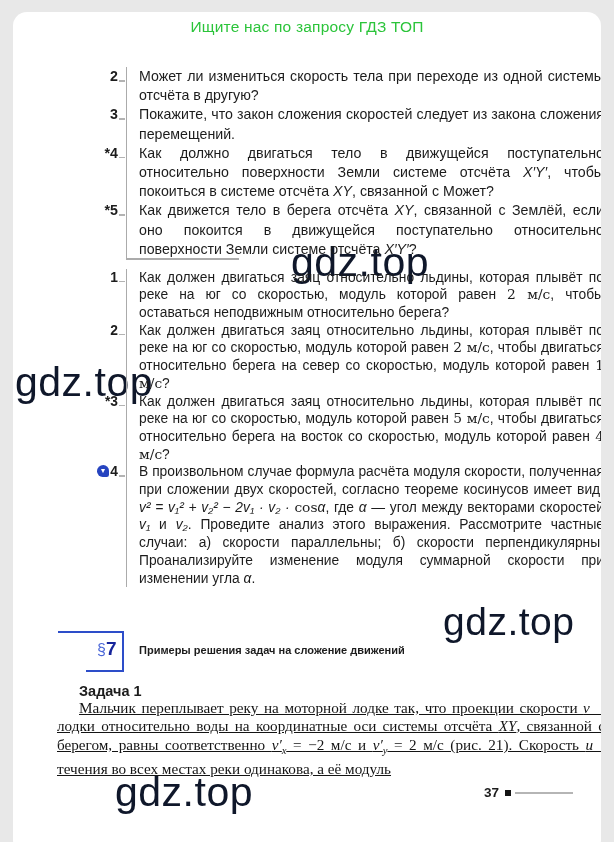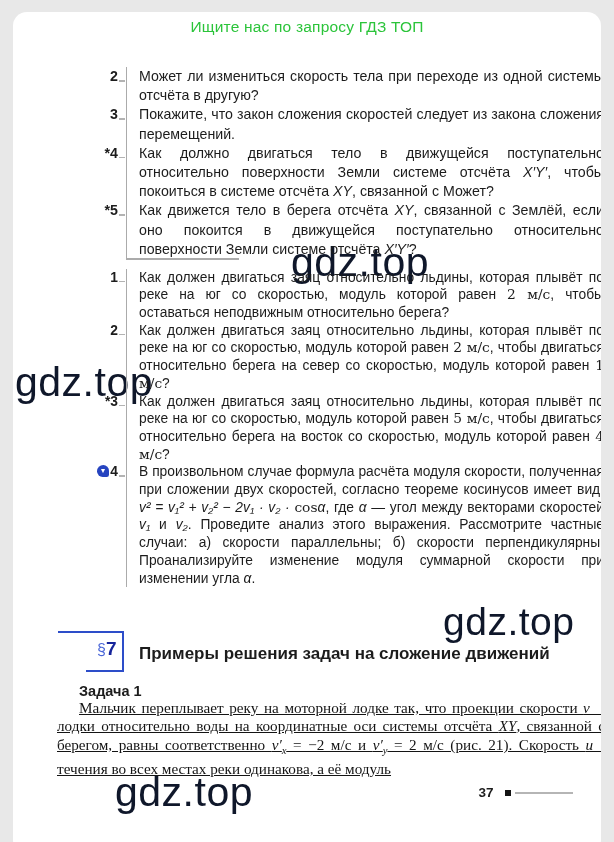--- a/index.html
+++ b/index.html
@@ -55,30 +55,30 @@
   .sn{font-family:"DejaVu Serif","Liberation Serif",serif;}
   .i{font-style:italic;}
   .isub{font-style:italic;font-size:.7em;vertical-align:sub;}
   
   .s7-topline{position:absolute;left:45px;top:619px;width:66px;height:2px;background:#2d4dc9;}
   .s7-right{position:absolute;left:109px;top:619px;width:2px;height:41px;background:#2d4dc9;}
   .s7-bottom{position:absolute;left:73px;top:658px;width:38px;height:2px;background:#2d4dc9;}
   .s7-mark{position:absolute;left:70px;top:626px;width:34px;text-align:right;white-space:nowrap;}
   .s7-para{color:#4a66d8;font-size:16px;}
   .s7-num{color:#16249b;font-weight:800;font-size:19px;letter-spacing:.5px;}
-  .s7-title{position:absolute;left:126px;top:632px;width:466px;font-weight:700;font-size:17px;}
+  .s7-title{position:absolute;left:126px;top:632px;width:466px;font-weight:700;font-size:11px;}
   
   .task-head{position:absolute;left:66px;top:671px;font-weight:700;font-size:14.5px;}
   .task-body{
     position:absolute;left:44px;top:687px;width:548px;margin:0;
     font-family:"Liberation Serif",serif;font-size:15.2px;line-height:18.4px;
     text-align:justify;text-indent:22px;color:#141414;text-decoration:underline;
   }
   
-  .pagenum{position:absolute;left:460px;top:773px;width:26px;text-align:center;font-weight:700;font-size:13.5px;}
+  .pagenum{position:absolute;left:460px;top:773px;width:26px;text-align:right;font-weight:700;font-size:13.5px;}
   .pagesq{position:absolute;left:492px;top:778px;width:6px;height:6px;background:#141414;}
   .pageline{position:absolute;left:502px;top:780px;width:58px;height:2px;background:#b5b5b5;}
   .purple-footer{
     position:absolute;top:808px;left:0;right:0;text-align:center;
     color:#5d2b96;font-size:14.5px;
   }
   .purple-footer .sep{margin:0 7px;}
 </style>
 </head>
 <body>

